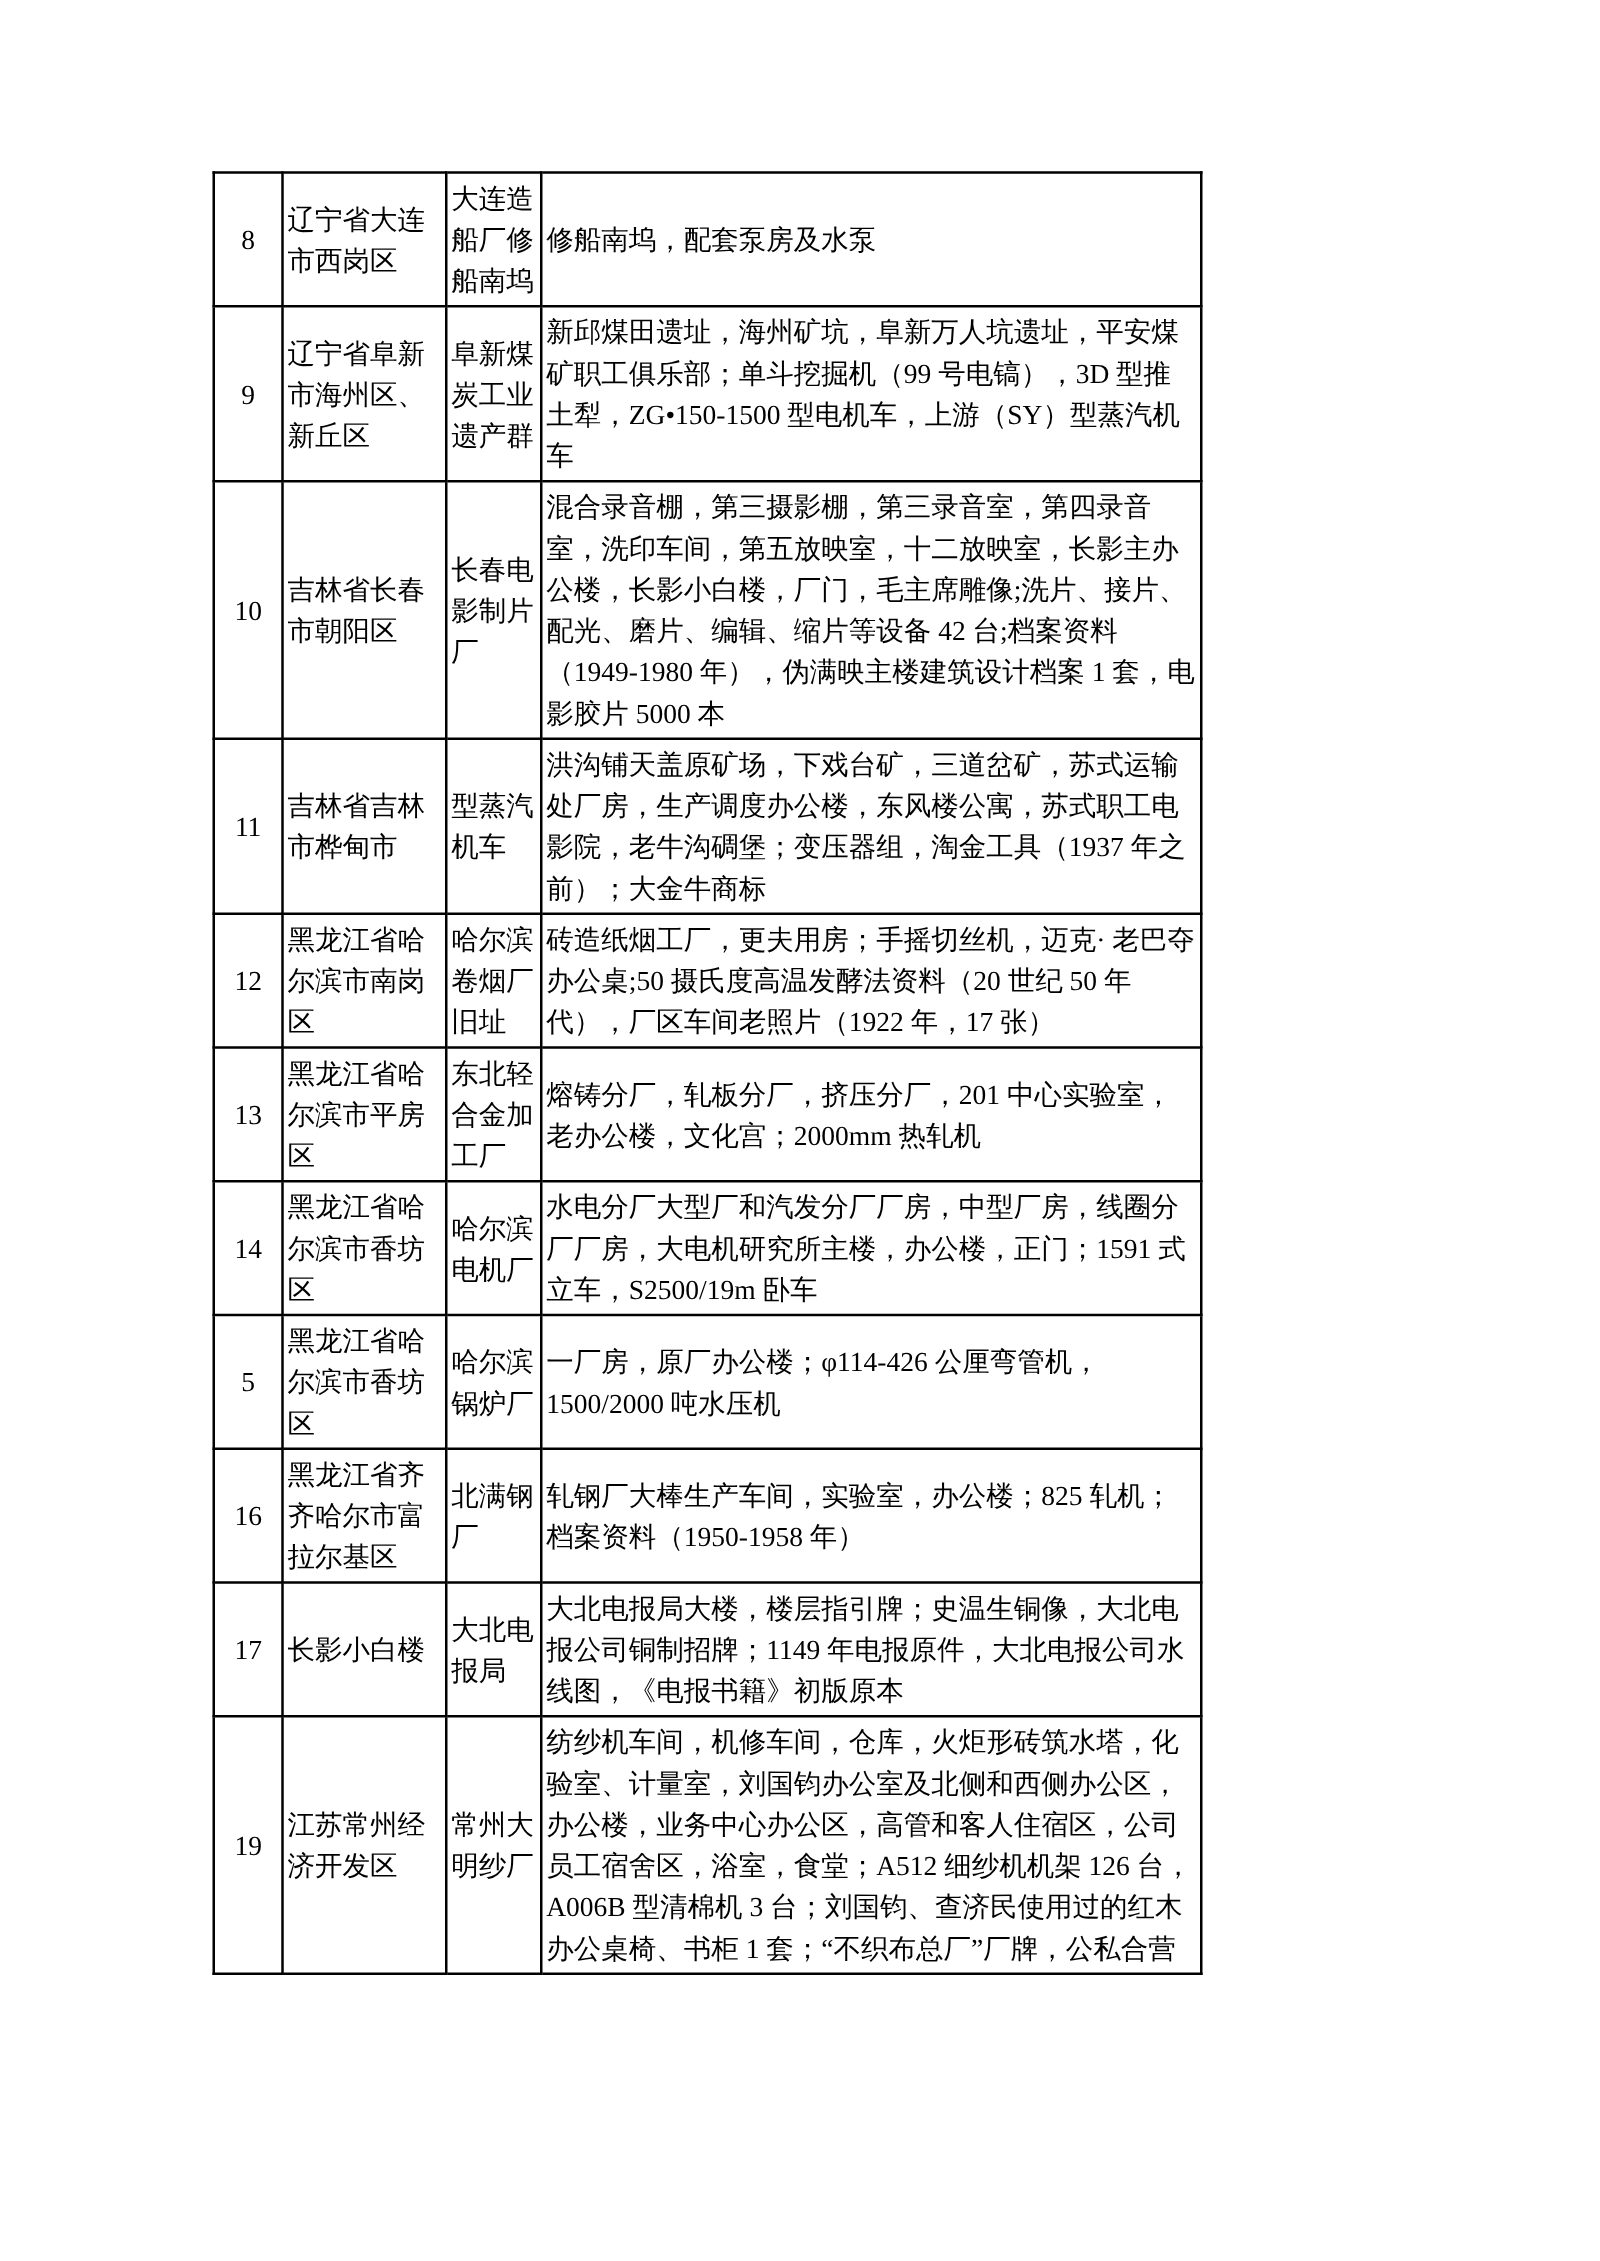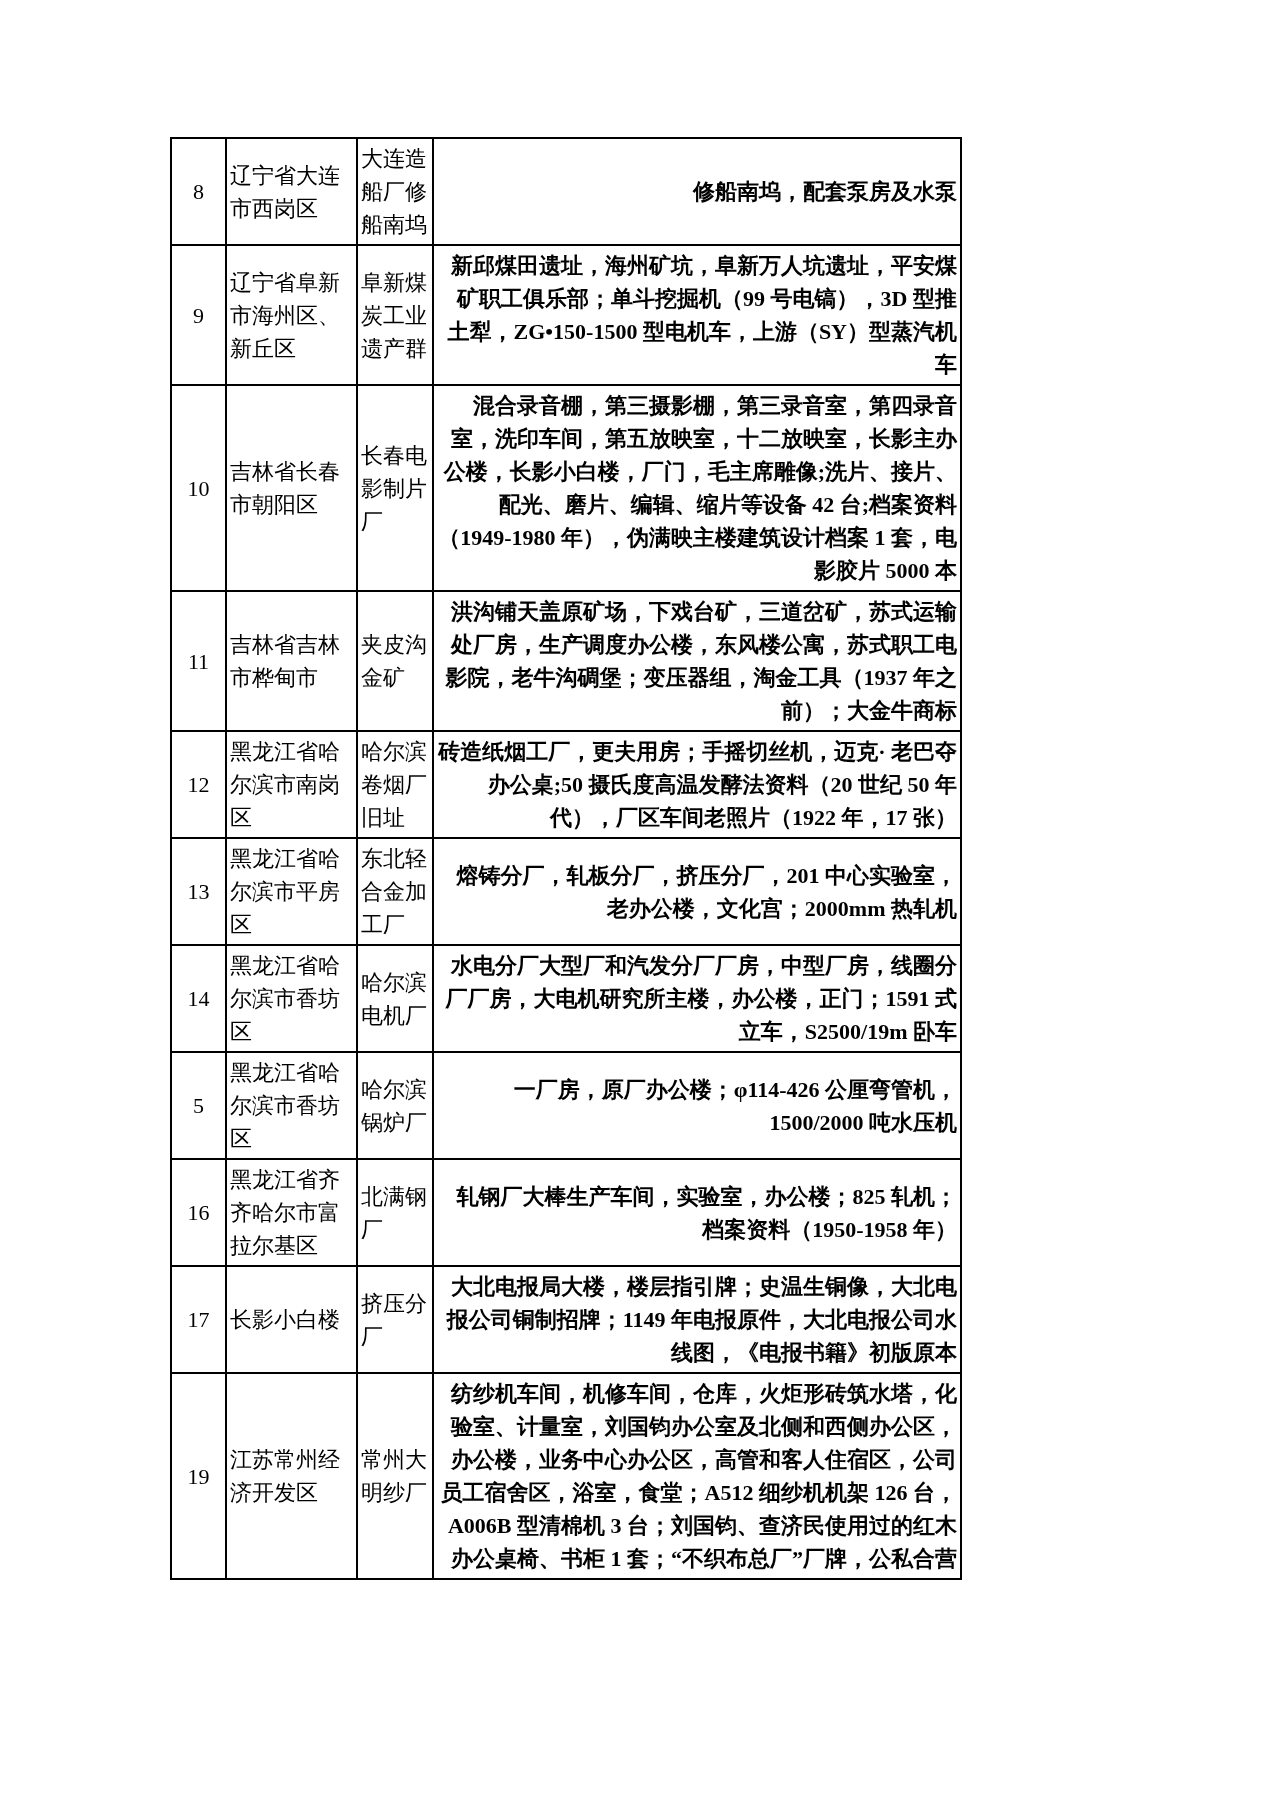--- a/index.html
+++ b/index.html
@@ -33,23 +33,22 @@
     overflow-wrap: break-word;
   }
   td.cell-no {
     text-align: center;
   }
   td.cell-loc, td.cell-name {
     text-align: left;
     padding-left: 4px;
   }
   td.cell-desc {
-    text-align: right;
+    text-align: left;
     padding-left: 4px;
-    font-weight: bold;
   }
 </style>
 </head>
 <body>
 
 <div class="page">
   <table class="heritage">
     <colgroup>
       <col style="width:55px">
       <col style="width:131px">
@@ -71,21 +70,21 @@
       </tr>
       <tr>
         <td class="cell-no">10</td>
         <td class="cell-loc">吉林省长春市朝阳区</td>
         <td class="cell-name">长春电影制片厂</td>
         <td class="cell-desc">混合录音棚，第三摄影棚，第三录音室，第四录音室，洗印车间，第五放映室，十二放映室，长影主办公楼，长影小白楼，厂门，毛主席雕像;洗片、接片、配光、磨片、编辑、缩片等设备 42 台;档案资料（1949-1980 年），伪满映主楼建筑设计档案 1 套，电影胶片 5000 本</td>
       </tr>
       <tr>
         <td class="cell-no">11</td>
         <td class="cell-loc">吉林省吉林市桦甸市</td>
-        <td class="cell-name">夹皮沟金矿</td>
+        <td class="cell-name">型蒸汽机车</td>
         <td class="cell-desc">洪沟铺天盖原矿场，下戏台矿，三道岔矿，苏式运输处厂房，生产调度办公楼，东风楼公寓，苏式职工电影院，老牛沟碉堡；变压器组，淘金工具（1937 年之前）；大金牛商标</td>
       </tr>
       <tr>
         <td class="cell-no">12</td>
         <td class="cell-loc">黑龙江省哈尔滨市南岗区</td>
         <td class="cell-name">哈尔滨卷烟厂旧址</td>
         <td class="cell-desc">砖造纸烟工厂，更夫用房；手摇切丝机，迈克· 老巴夺办公桌;50 摄氏度高温发酵法资料（20 世纪 50 年代），厂区车间老照片（1922 年，17 张）</td>
       </tr>
       <tr>
         <td class="cell-no">13</td>
@@ -107,21 +106,21 @@
       </tr>
       <tr>
         <td class="cell-no">16</td>
         <td class="cell-loc">黑龙江省齐齐哈尔市富拉尔基区</td>
         <td class="cell-name">北满钢厂</td>
         <td class="cell-desc">轧钢厂大棒生产车间，实验室，办公楼；825 轧机；档案资料（1950-1958 年）</td>
       </tr>
       <tr>
         <td class="cell-no">17</td>
         <td class="cell-loc">长影小白楼</td>
-        <td class="cell-name">挤压分厂</td>
+        <td class="cell-name">大北电报局</td>
         <td class="cell-desc">大北电报局大楼，楼层指引牌；史温生铜像，大北电报公司铜制招牌；1149 年电报原件，大北电报公司水线图，《电报书籍》初版原本</td>
       </tr>
       <tr>
         <td class="cell-no">19</td>
         <td class="cell-loc">江苏常州经济开发区</td>
         <td class="cell-name">常州大明纱厂</td>
         <td class="cell-desc">纺纱机车间，机修车间，仓库，火炬形砖筑水塔，化验室、计量室，刘国钧办公室及北侧和西侧办公区，办公楼，业务中心办公区，高管和客人住宿区，公司员工宿舍区，浴室，食堂；A512 细纱机机架 126 台，A006B 型清棉机 3 台；刘国钧、查济民使用过的红木办公桌椅、书柜 1 套；“不织布总厂”厂牌，公私合营</td>
       </tr>
     </tbody>
   </table>

